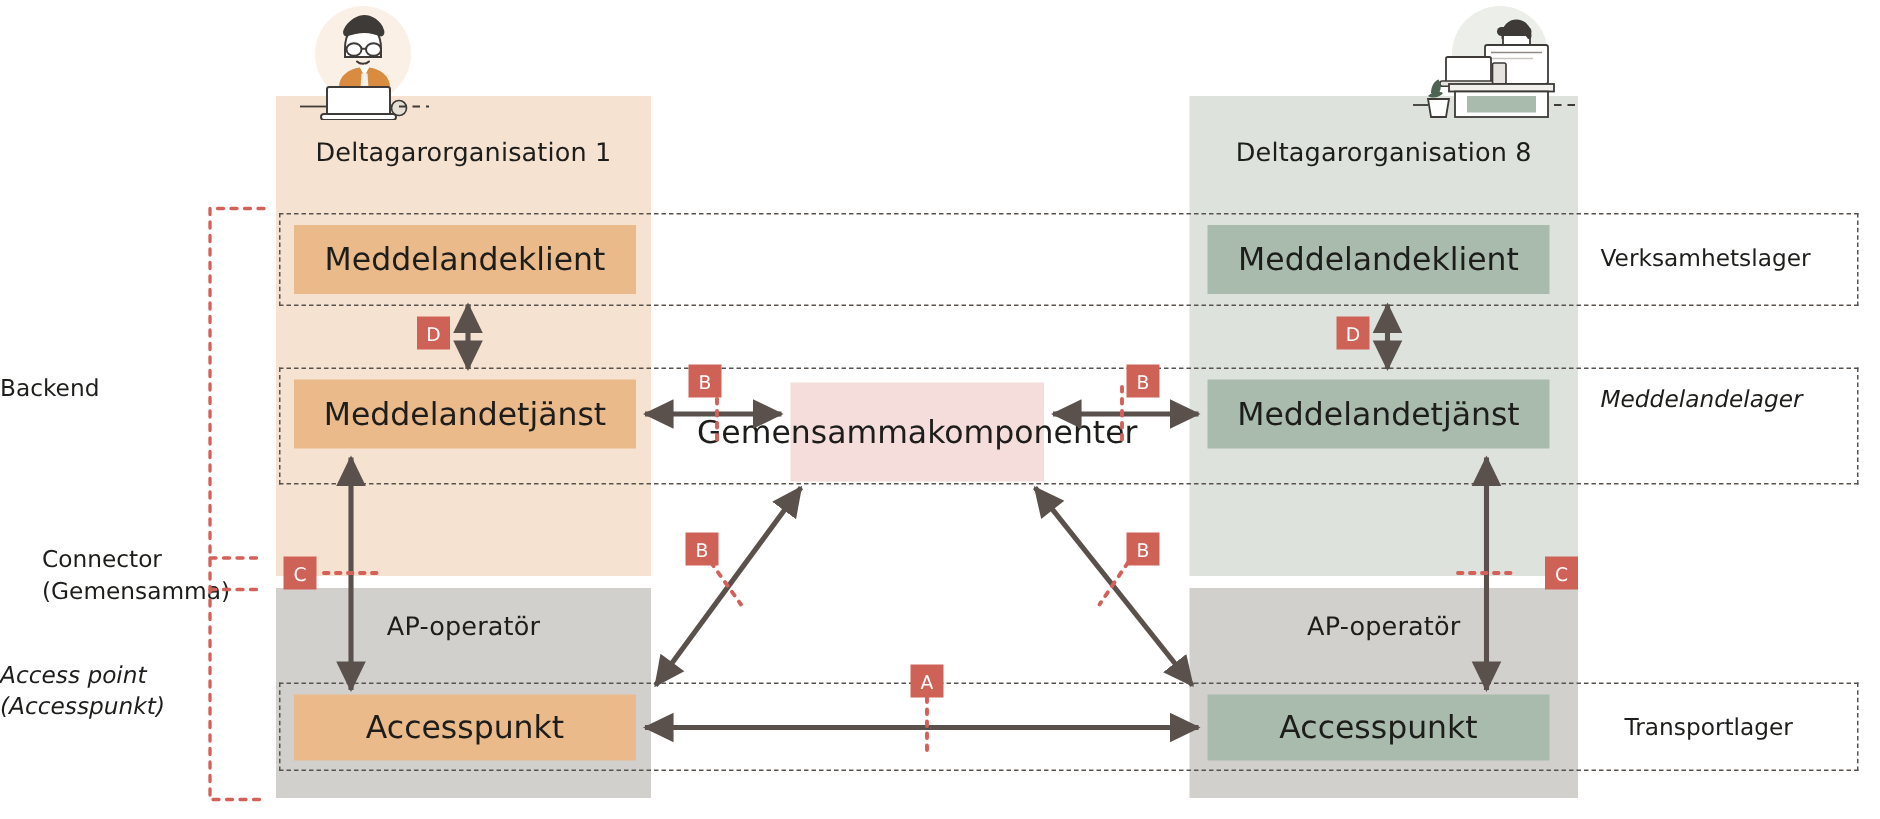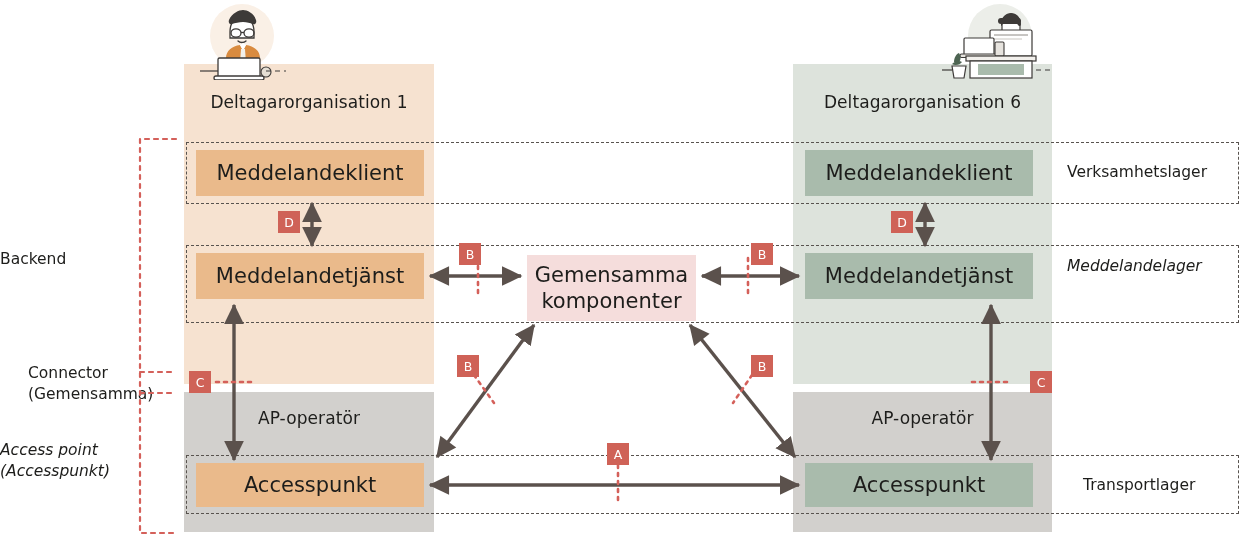--- a/index.html
+++ b/index.html
@@ -96,21 +96,21 @@
 
   <div class="org-panel" style="left:184px;top:64px;width:250px;height:320px;background:#f6e2d0;">
     <div class="org-title" style="top:28px;">Deltagarorganisation 1</div>
   </div>
 
   <div class="org-panel" style="left:184px;top:392px;width:250px;height:140px;background:#d2d0cd;">
     <div class="org-title" style="top:16px;font-size:17px;">AP-operatör</div>
   </div>
 
   <div class="org-panel" style="left:793px;top:64px;width:259px;height:320px;background:#dde3dc;">
-    <div class="org-title" style="top:28px;">Deltagarorganisation 6</div>
+    <div class="org-title" style="top:28px;">Deltagarorganisation 8</div>
   </div>
 
   <div class="org-panel" style="left:793px;top:392px;width:259px;height:140px;background:#d2d0cd;">
     <div class="org-title" style="top:16px;font-size:17px;">AP-operatör</div>
   </div>
 
   <div class="illus" style="left:196px;top:2px;width:96px;height:78px;">
     <svg width="96" height="78" viewBox="0 0 96 78">
       <circle cx="46" cy="34" r="32" fill="#faf0e6"></circle>
       <path d="M34 30c0-9 5-16 12-16s12 7 12 16v6H34z" fill="#fff" stroke="#3d3a38" stroke-width="1.3"></path>
@@ -169,21 +169,21 @@
   <div class="node" style="left:196px;top:253px;width:228px;height:46px;background:#eaba8b;">Meddelandetjänst</div>
 
   <div class="node" style="left:196px;top:463px;width:228px;height:44px;background:#eaba8b;">Accesspunkt</div>
 
   <div class="node" style="left:805px;top:150px;width:228px;height:46px;background:#a9bbac;">Meddelandeklient</div>
 
   <div class="node" style="left:805px;top:253px;width:228px;height:46px;background:#a9bbac;">Meddelandetjänst</div>
 
   <div class="node" style="left:805px;top:463px;width:228px;height:44px;background:#a9bbac;">Accesspunkt</div>
 
-  <div class="node" style="left:527px;top:255px;width:169px;height:66px;background:#f5dddc;flex-direction:column;">
+  <div class="node" style="left:527px;top:255px;width:169px;height:66px;background:#f5dddc;flex-direction:row;">
     <span>Gemensamma</span>
     <span>komponenter</span>
   </div>
 
   <div class="side-label" style="left:0px;top:249px;width:130px;">
     <div>Backend</div>
   </div>
 
   <div class="side-label" style="left:0px;top:363px;width:130px;margin-left:28px;">
     <div>Connector</div>

